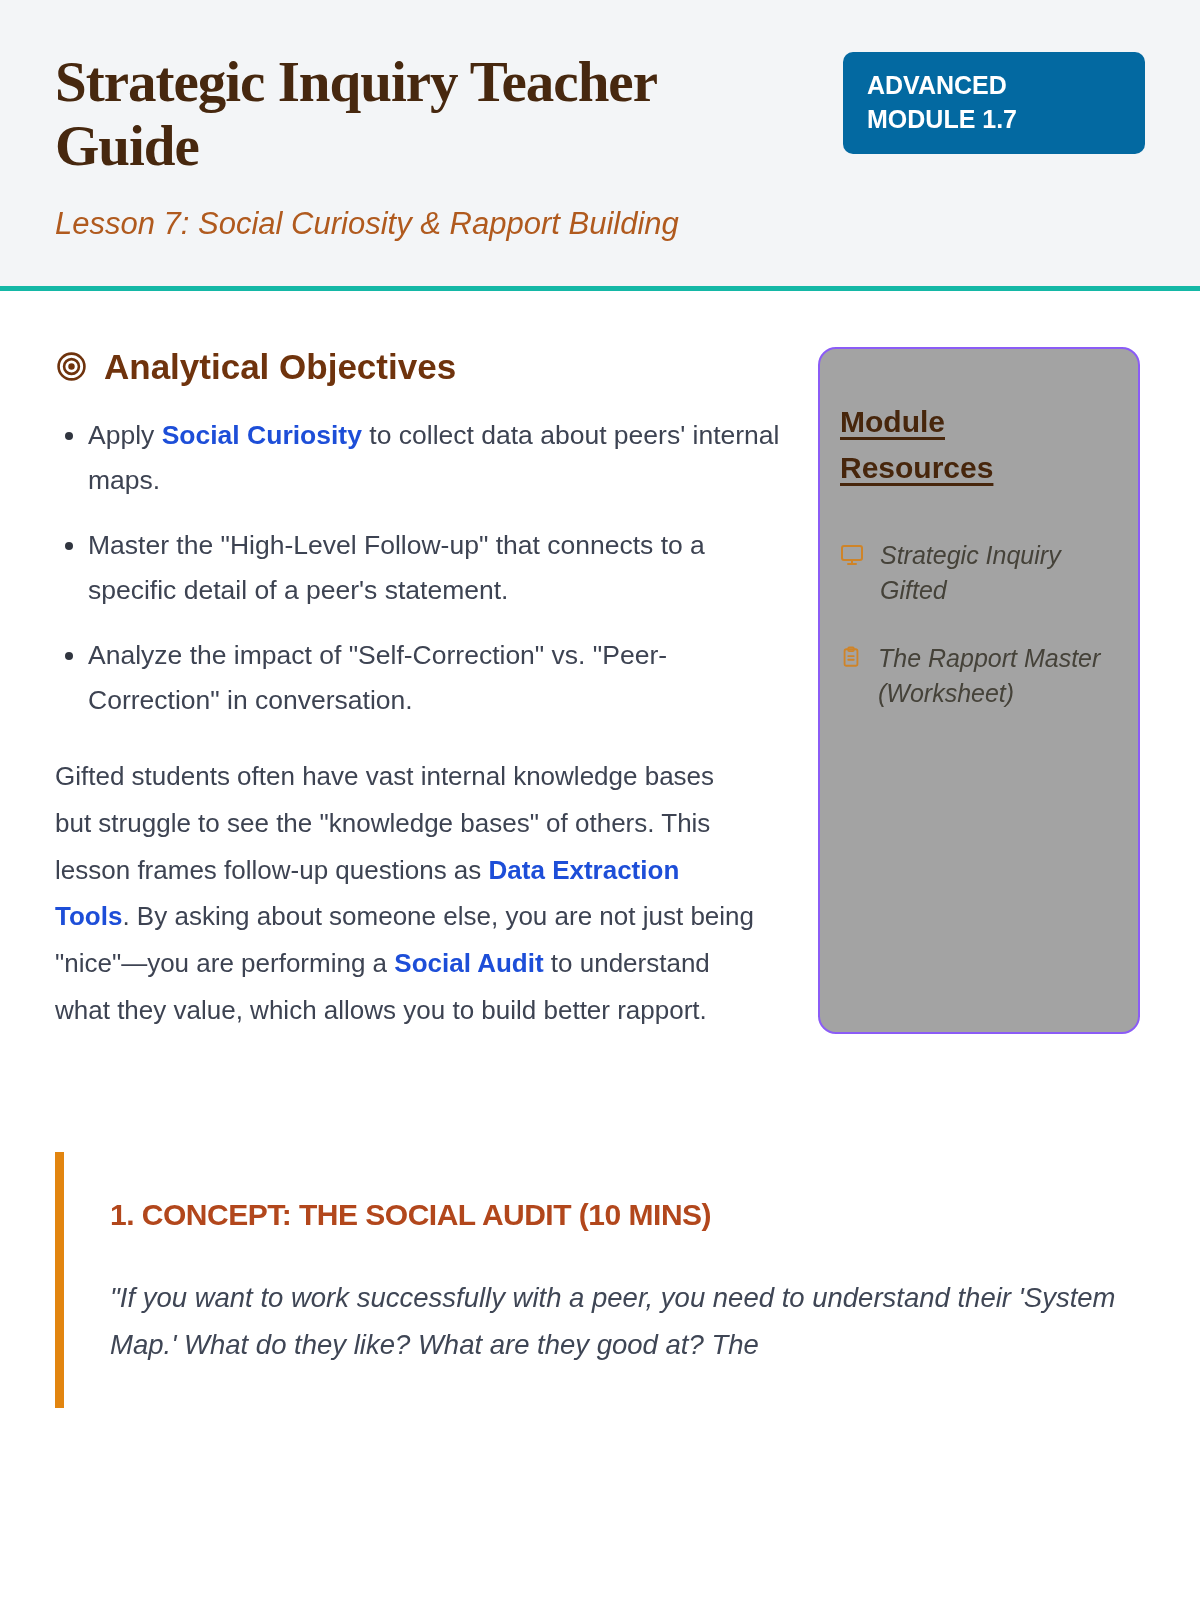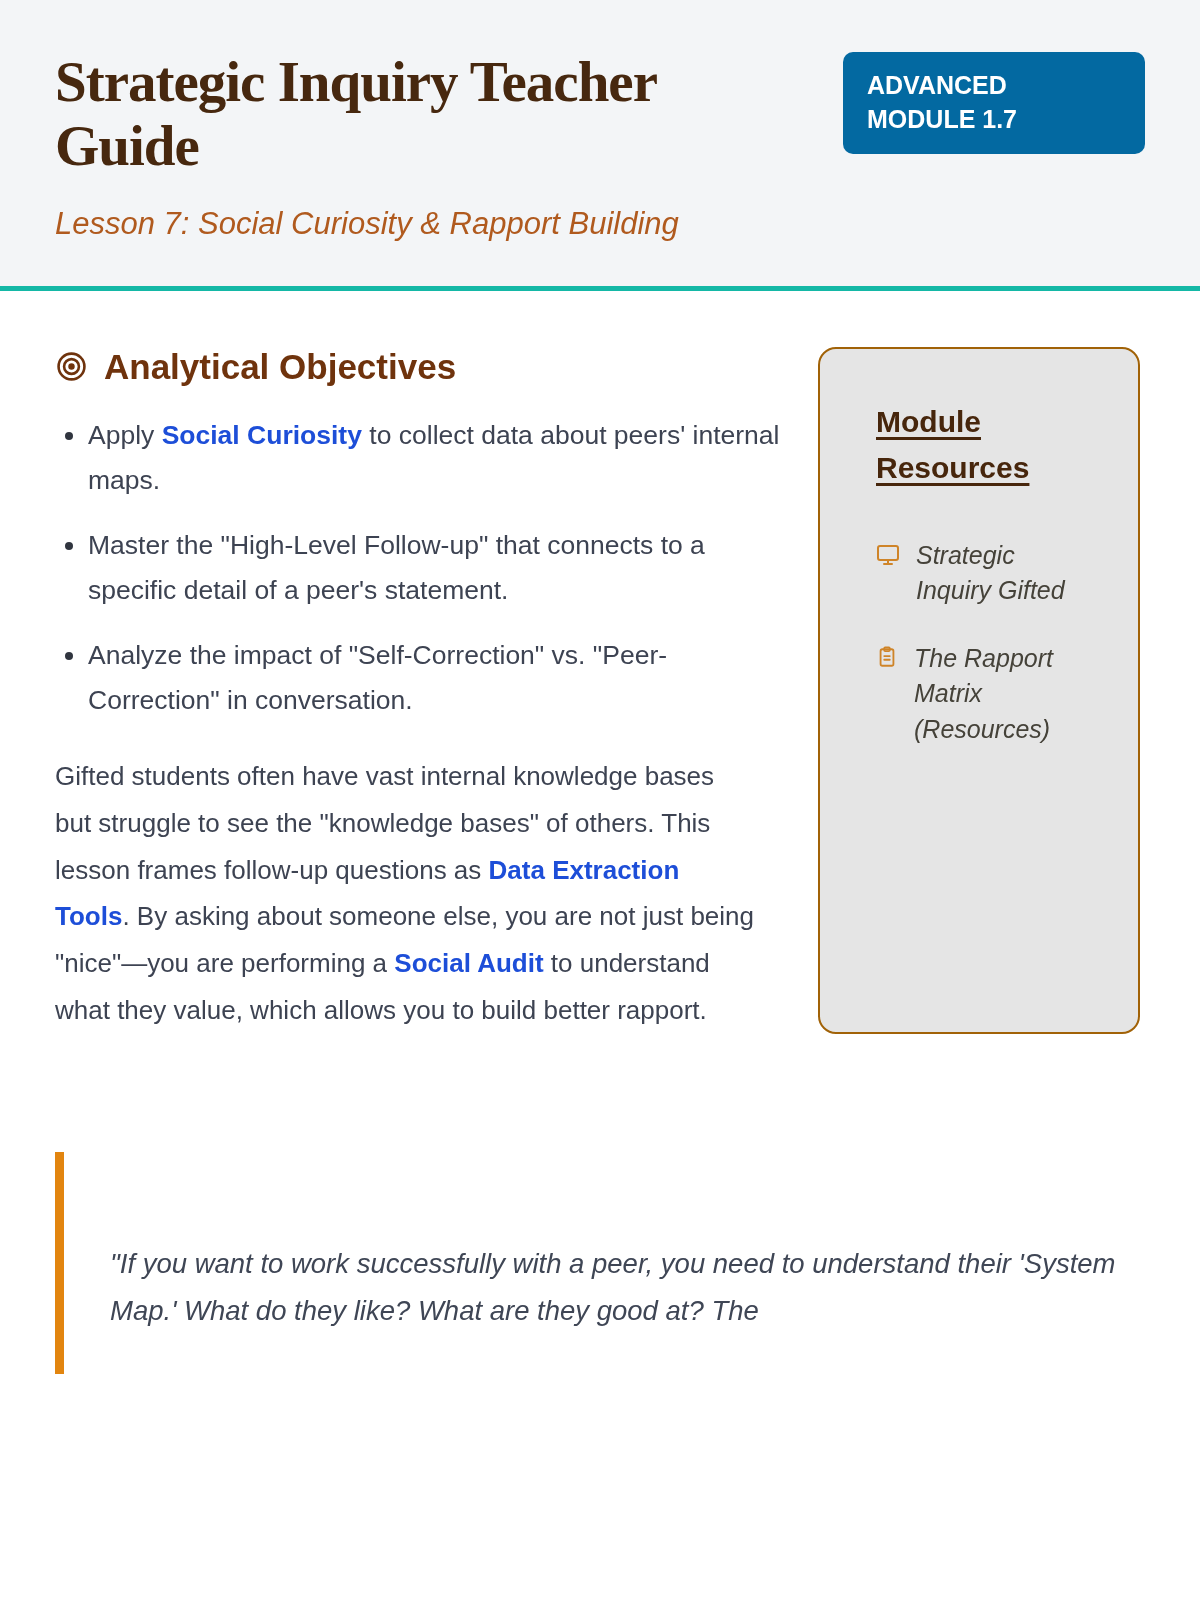--- a/index.html
+++ b/index.html
@@ -28,22 +28,22 @@
 
   ul.objectives { margin:26px 0 0 33px; }
   ul.objectives li { font-size:26.5px; line-height:1.7; margin-bottom:20px; color:#3d4352; }
   ul.objectives li::marker { color:#30353f; }
   .objectives strong, .strategy-p strong { color:#1d4ed8; font-weight:700; }
 
   .strategy-p { margin-top:30px; font-size:26px; line-height:1.8; color:#3d4352;
                 max-width:700px; }
 
   
-  .sidebar-card { flex:0 0 322px; background:#e5e5e5; border:2px solid #a16207;
-                  border-radius:18px; padding:50px 56px; align-self:stretch; }
+  .sidebar-card { flex:0 0 322px; background:#a3a3a3; border:2px solid #8b5cf6;
+                  border-radius:18px; padding:50px 20px; align-self:stretch; }
   .sidebar-heading { font-size:30px; font-weight:700; color:#47260c;
                      text-decoration:underline; text-underline-offset:5px;
                      line-height:1.55; max-width:200px; }
   .resource { display:flex; align-items:flex-start; gap:16px; margin-top:32px; }
   .resource:first-of-type { margin-top:46px; }
   .resource .r-icon { flex:0 0 auto; margin-top:5px; }
   .resource .r-label { font-style:italic; font-size:25px; line-height:1.42; color:#454239; }
 
   
   .activity { margin:118px 60px 0 55px; border-left:9px solid #e2850f;
@@ -112,21 +112,22 @@
 
     <div class="resource">
       <span class="r-icon">
         <svg width="22" height="22" viewBox="0 0 24 24" fill="none" stroke="#cf8428" stroke-width="2" stroke-linecap="round">
           <rect x="5" y="3.5" width="14" height="18" rx="2"></rect>
           <rect x="9" y="1.5" width="6" height="4" rx="1"></rect>
           <line x1="9" y1="11" x2="15" y2="11"></line>
           <line x1="9" y1="15" x2="15" y2="15"></line>
         </svg>
       </span>
-      <span class="r-label">The Rapport Matrix (Resources)</span>
+      <span class="r-label">The Rapport Master (Worksheet)</span>
     </div>
   </aside>
 
 </div>
 
 <section class="activity">
+  <h3 class="activity-heading">1. CONCEPT: THE SOCIAL AUDIT (10 MINS)</h3>
   <p class="activity-quote">"If you want to work successfully with a peer, you need to understand their 'System Map.' What do they like? What are they good at? The</p>
 </section>
 
 </body></html>

